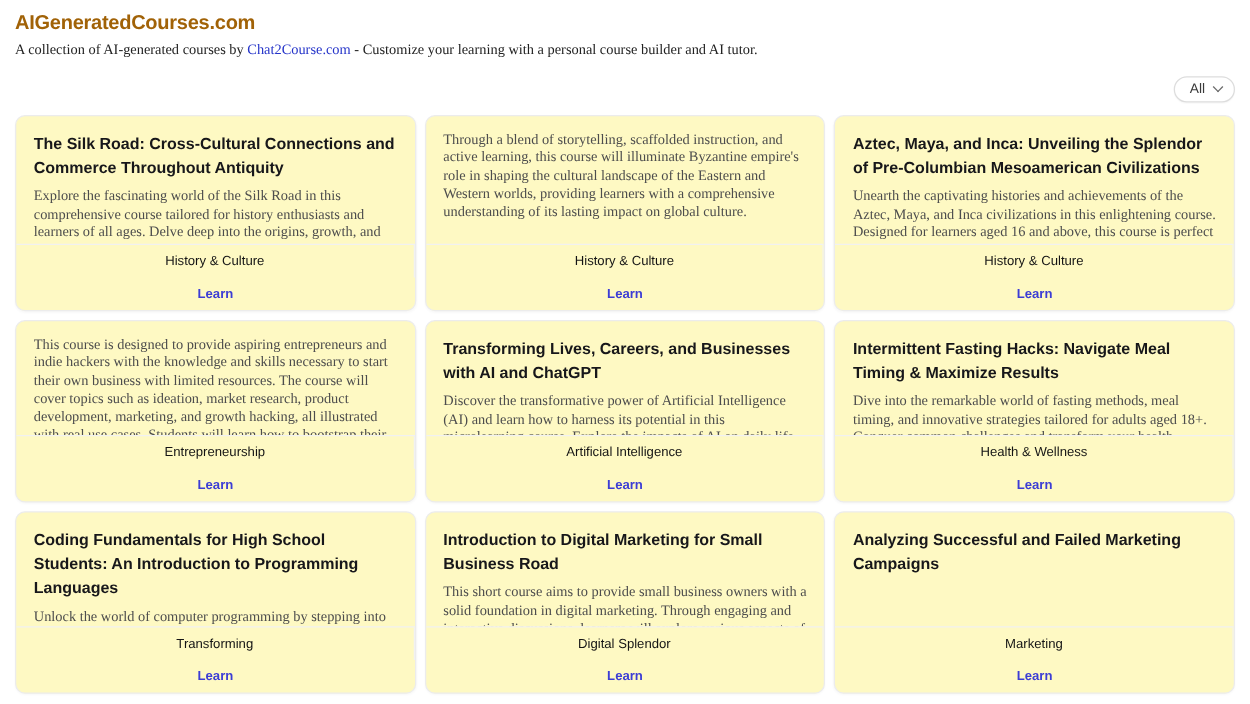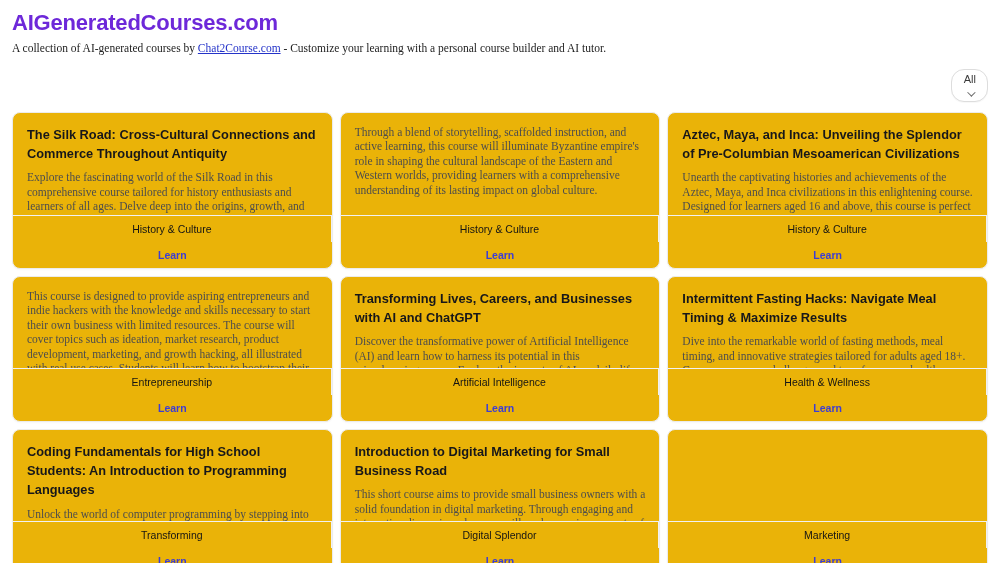--- a/index.html
+++ b/index.html
@@ -9,34 +9,33 @@
     overflow: hidden;
     background: #ffffff;
     font-family: "Liberation Sans", sans-serif;
     color: #17171a;
   }
   .page { padding: 0 12px; }
 
   
   .site-title {
     margin: 10px 0 4px 0;
-    font-size: 22px;
+    font-size: 16px;
     font-weight: 700;
     letter-spacing: -0.2px;
-    color: #6d28d9;
+    color: #a16207;
   }
   .site-sub {
     margin-top: 6px;
     font-family: "Liberation Serif", serif;
     font-size: 11.5px;
     color: #222;
   }
   .site-sub a {
     color: #2433c9;
-    text-decoration: underline;
     cursor: pointer;
   }
 
   
   .toolbar {
     display: flex;
     justify-content: flex-end;
     margin: 15px 0 10px 0;
   }
   .filter-pill {
@@ -44,39 +43,38 @@
     align-items: center;
     gap: 6px;
     border: 1px solid #ddd;
     border-radius: 13px;
     background: #fff;
     padding: 3px 11px 4px 12px;
     font-size: 11px;
     color: #3a3a3a;
     cursor: pointer;
     box-shadow: 0 1px 1px rgba(0,0,0,0.03);
-    flex-direction: column;
   }
   .chev {
     display: inline-block;
     width: 6px; height: 6px;
     border-right: 1.4px solid #6a6a6a;
     border-bottom: 1.4px solid #6a6a6a;
     transform: rotate(45deg) translateY(-2px);
   }
 
   
   .grid {
     display: grid;
     grid-template-columns: repeat(3, 1fr);
     grid-template-rows: 157px 146px 146px 70px;
     gap: 7px;
   }
   .card {
-    background: #eab308;
+    background: #fef9c3;
     border: 1px solid #ececec;
     border-radius: 8px;
     box-shadow: 0 1px 2px rgba(0,0,0,0.03);
     display: flex;
     flex-direction: column;
     overflow: hidden;
   }
   .card-body {
     flex: 1;
     padding: 12px 14px 6px 14px;
@@ -217,20 +215,21 @@
         <p class="card-desc">This short course aims to provide small business owners with a solid foundation in digital marketing. Through engaging and interactive discussions, learners will explore various aspects of digital marketing, including social media, content marketing, email marketing, and search engine optimization (SEO).</p>
       </div>
       <div class="card-footer">
         <div class="cell category">Digital Splendor</div>
         <div class="cell learn">Learn</div>
       </div>
     </div>
 
     <div class="card">
       <div class="card-body">
+        <h2 class="card-title">Analyzing Successful and Failed Marketing Campaigns</h2>
       </div>
       <div class="card-footer">
         <div class="cell category">Marketing</div>
         <div class="cell learn">Learn</div>
       </div>
     </div>
 
   </div>
 </div>
 

